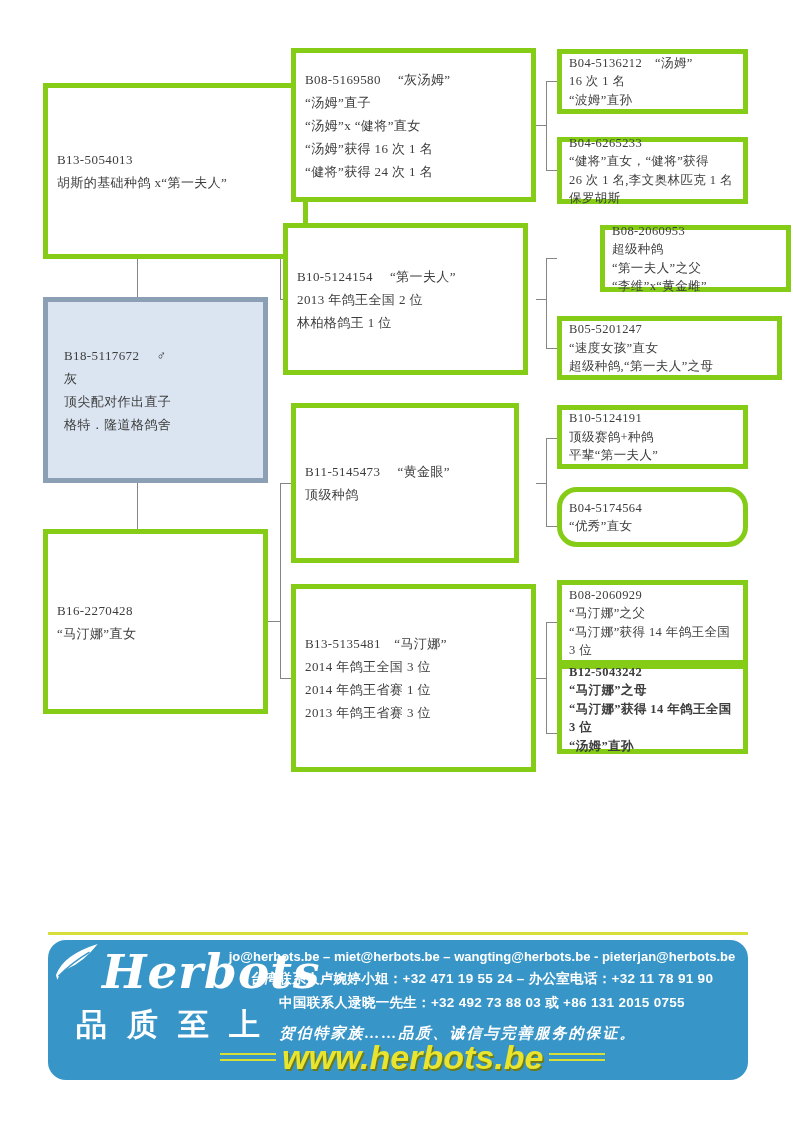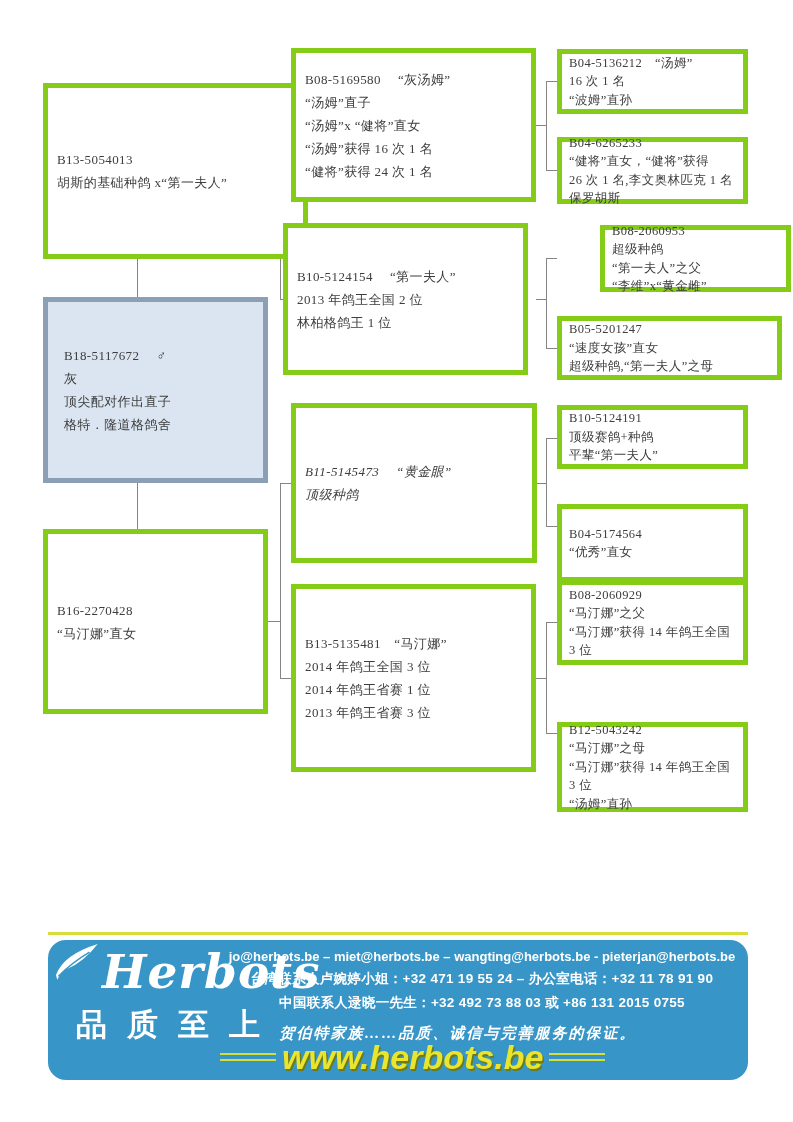--- a/index.html
+++ b/index.html
@@ -82,39 +82,39 @@
   <div class="pbox" style="left:43px; top:83px; width:265px; height:176px;">B13-5054013<br>胡斯的基础种鸽 x“第一夫人”</div>
 
   <div class="pbox subject" style="left:43px; top:297px; width:225px; height:186px;">B18-5117672　 ♂<br>灰<br>顶尖配对作出直子<br>格特．隆道格鸽舍</div>
 
   <div class="pbox" style="left:43px; top:529px; width:225px; height:185px;">B16-2270428<br>“马汀娜”直女</div>
 
   <div class="pbox" style="left:291px; top:48px; width:245px; height:154px;">B08-5169580　 “灰汤姆”<br>“汤姆”直子<br>“汤姆”x “健将”直女<br>“汤姆”获得 16 次 1 名<br>“健将”获得 24 次 1 名</div>
 
   <div class="pbox" style="left:283px; top:223px; width:245px; height:152px;">B10-5124154　 “第一夫人”<br>2013 年鸽王全国 2 位<br>林柏格鸽王 1 位</div>
 
-  <div class="pbox" style="left:291px; top:403px; width:246px; height:160px;font-style:italic;">B11-5145473　 “黄金眼”<br>顶级种鸽</div>
+  <div class="pbox" style="left:291px; top:403px; width:228px; height:160px;">B11-5145473　 “黄金眼”<br>顶级种鸽</div>
 
   <div class="pbox" style="left:291px; top:584px; width:245px; height:188px;">B13-5135481　“马汀娜”<br>2014 年鸽王全国 3 位<br>2014 年鸽王省赛 1 位<br>2013 年鸽王省赛 3 位</div>
 
   <div class="pbox small" style="left:557px; top:49px; width:191px; height:65px;">B04-5136212　“汤姆”<br>16 次 1 名<br>“波姆”直孙</div>
 
   <div class="pbox small" style="left:557px; top:137px; width:191px; height:67px;">B04-6265233<br>“健将”直女，“健将”获得<br>26 次 1 名,李文奥林匹克 1 名<br>保罗胡斯</div>
 
   <div class="pbox small" style="left:557px; top:225px; width:191px; height:67px;margin-left:43px;">B08-2060953<br>超级种鸽<br>“第一夫人”之父<br>“李维”x“黄金雌”</div>
 
   <div class="pbox small" style="left:557px; top:316px; width:225px; height:64px;">B05-5201247<br>“速度女孩”直女<br>超级种鸽,“第一夫人”之母</div>
 
   <div class="pbox small" style="left:557px; top:405px; width:191px; height:64px;">B10-5124191<br>顶级赛鸽+种鸽<br>平辈“第一夫人”</div>
 
-  <div class="pbox small" style="left:557px; top:504px; width:191px; height:78px;">B04-5174564<br>“优秀”直女</div>
+  <div class="pbox small" style="left:557px; top:487px; width:191px; height:60px;border-radius:20px;">B04-5174564<br>“优秀”直女</div>
 
   <div class="pbox small" style="left:557px; top:580px; width:191px; height:85px;">B08-2060929<br>“马汀娜”之父<br>“马汀娜”获得 14 年鸽王全国<br>3 位</div>
 
-  <div class="pbox small" style="left:557px; top:722px; width:191px; height:90px;">B12-5043242<br>“马汀娜”之母<br>“马汀娜”获得 14 年鸽王全国<br>3 位<br>“汤姆”直孙</div>
+  <div class="pbox small" style="left:557px; top:664px; width:191px; height:90px;font-weight:bold;">B12-5043242<br>“马汀娜”之母<br>“马汀娜”获得 14 年鸽王全国<br>3 位<br>“汤姆”直孙</div>
 
   <div class="footer-topline"></div>
 
   <div class="banner">
 
     <div class="logo-row">
       <span class="feather">
         <svg width="52" height="30" viewBox="0 0 52 30">
           <path d="M2 22 Q14 4 50 2 Q32 16 14 19 Q8 20 2 27 Z" fill="#ffffff"></path>
           <path d="M4 24 Q20 14 40 8" stroke="#3795c7" stroke-width="1.4" fill="none"></path>

